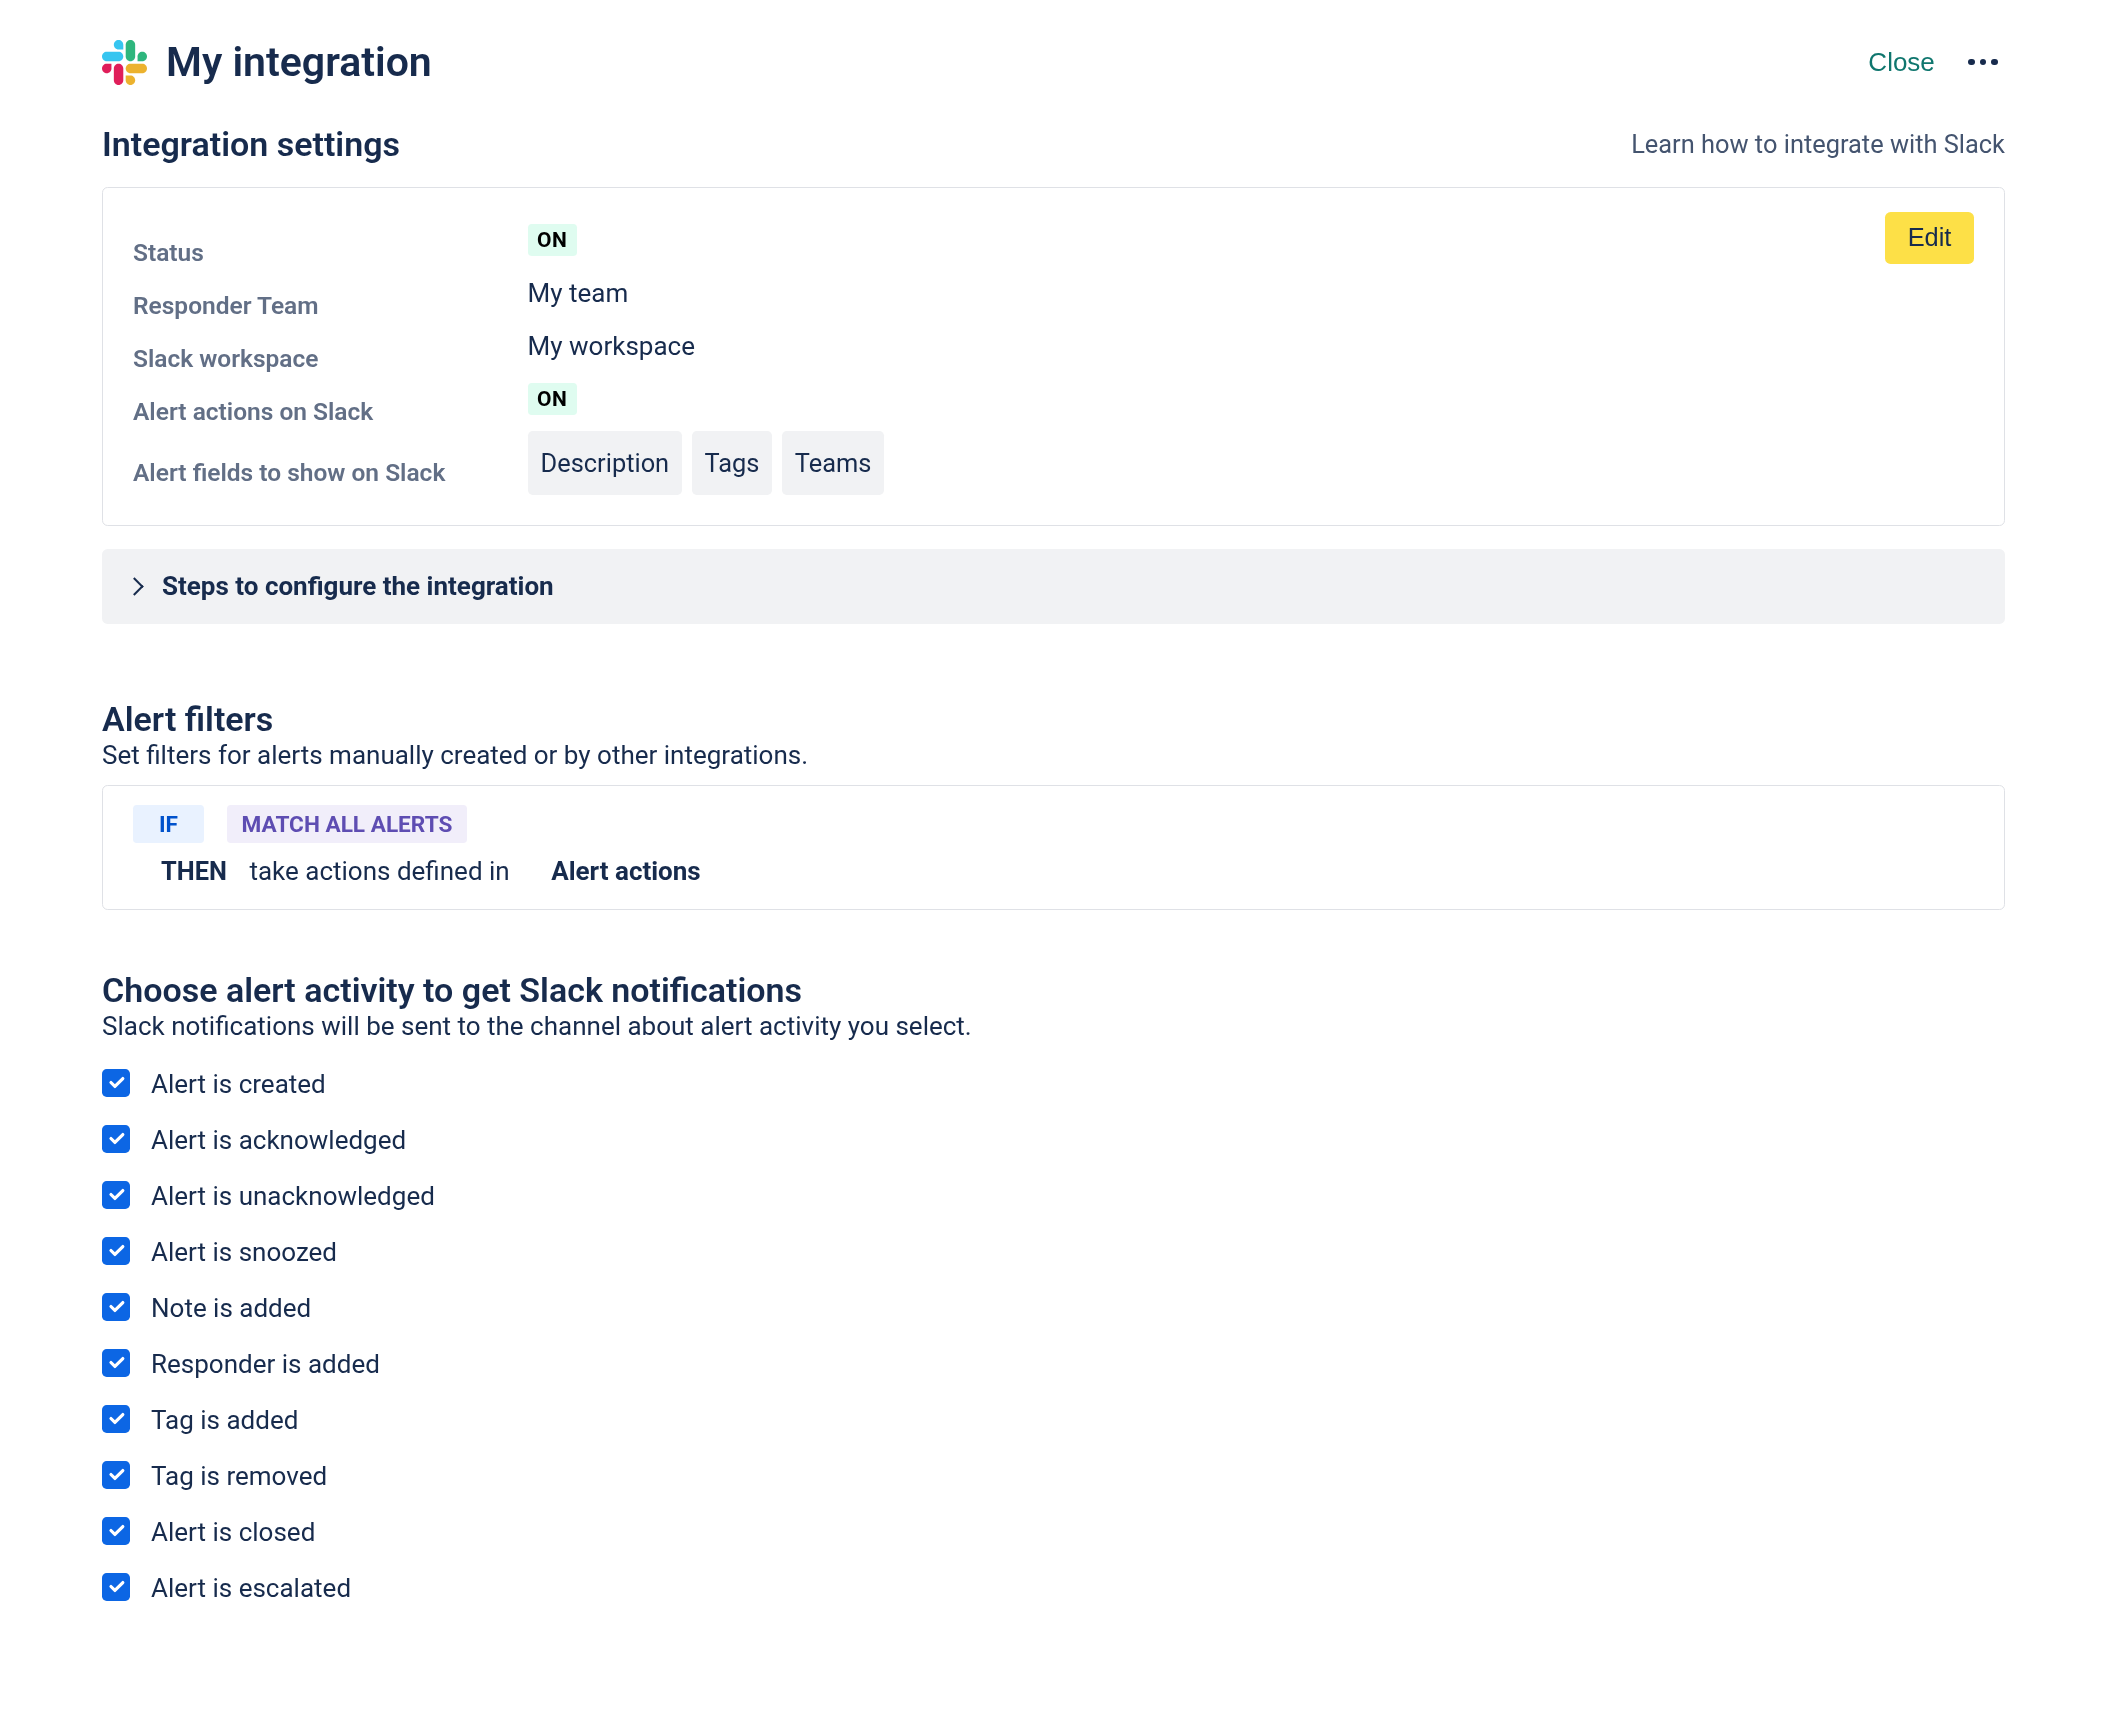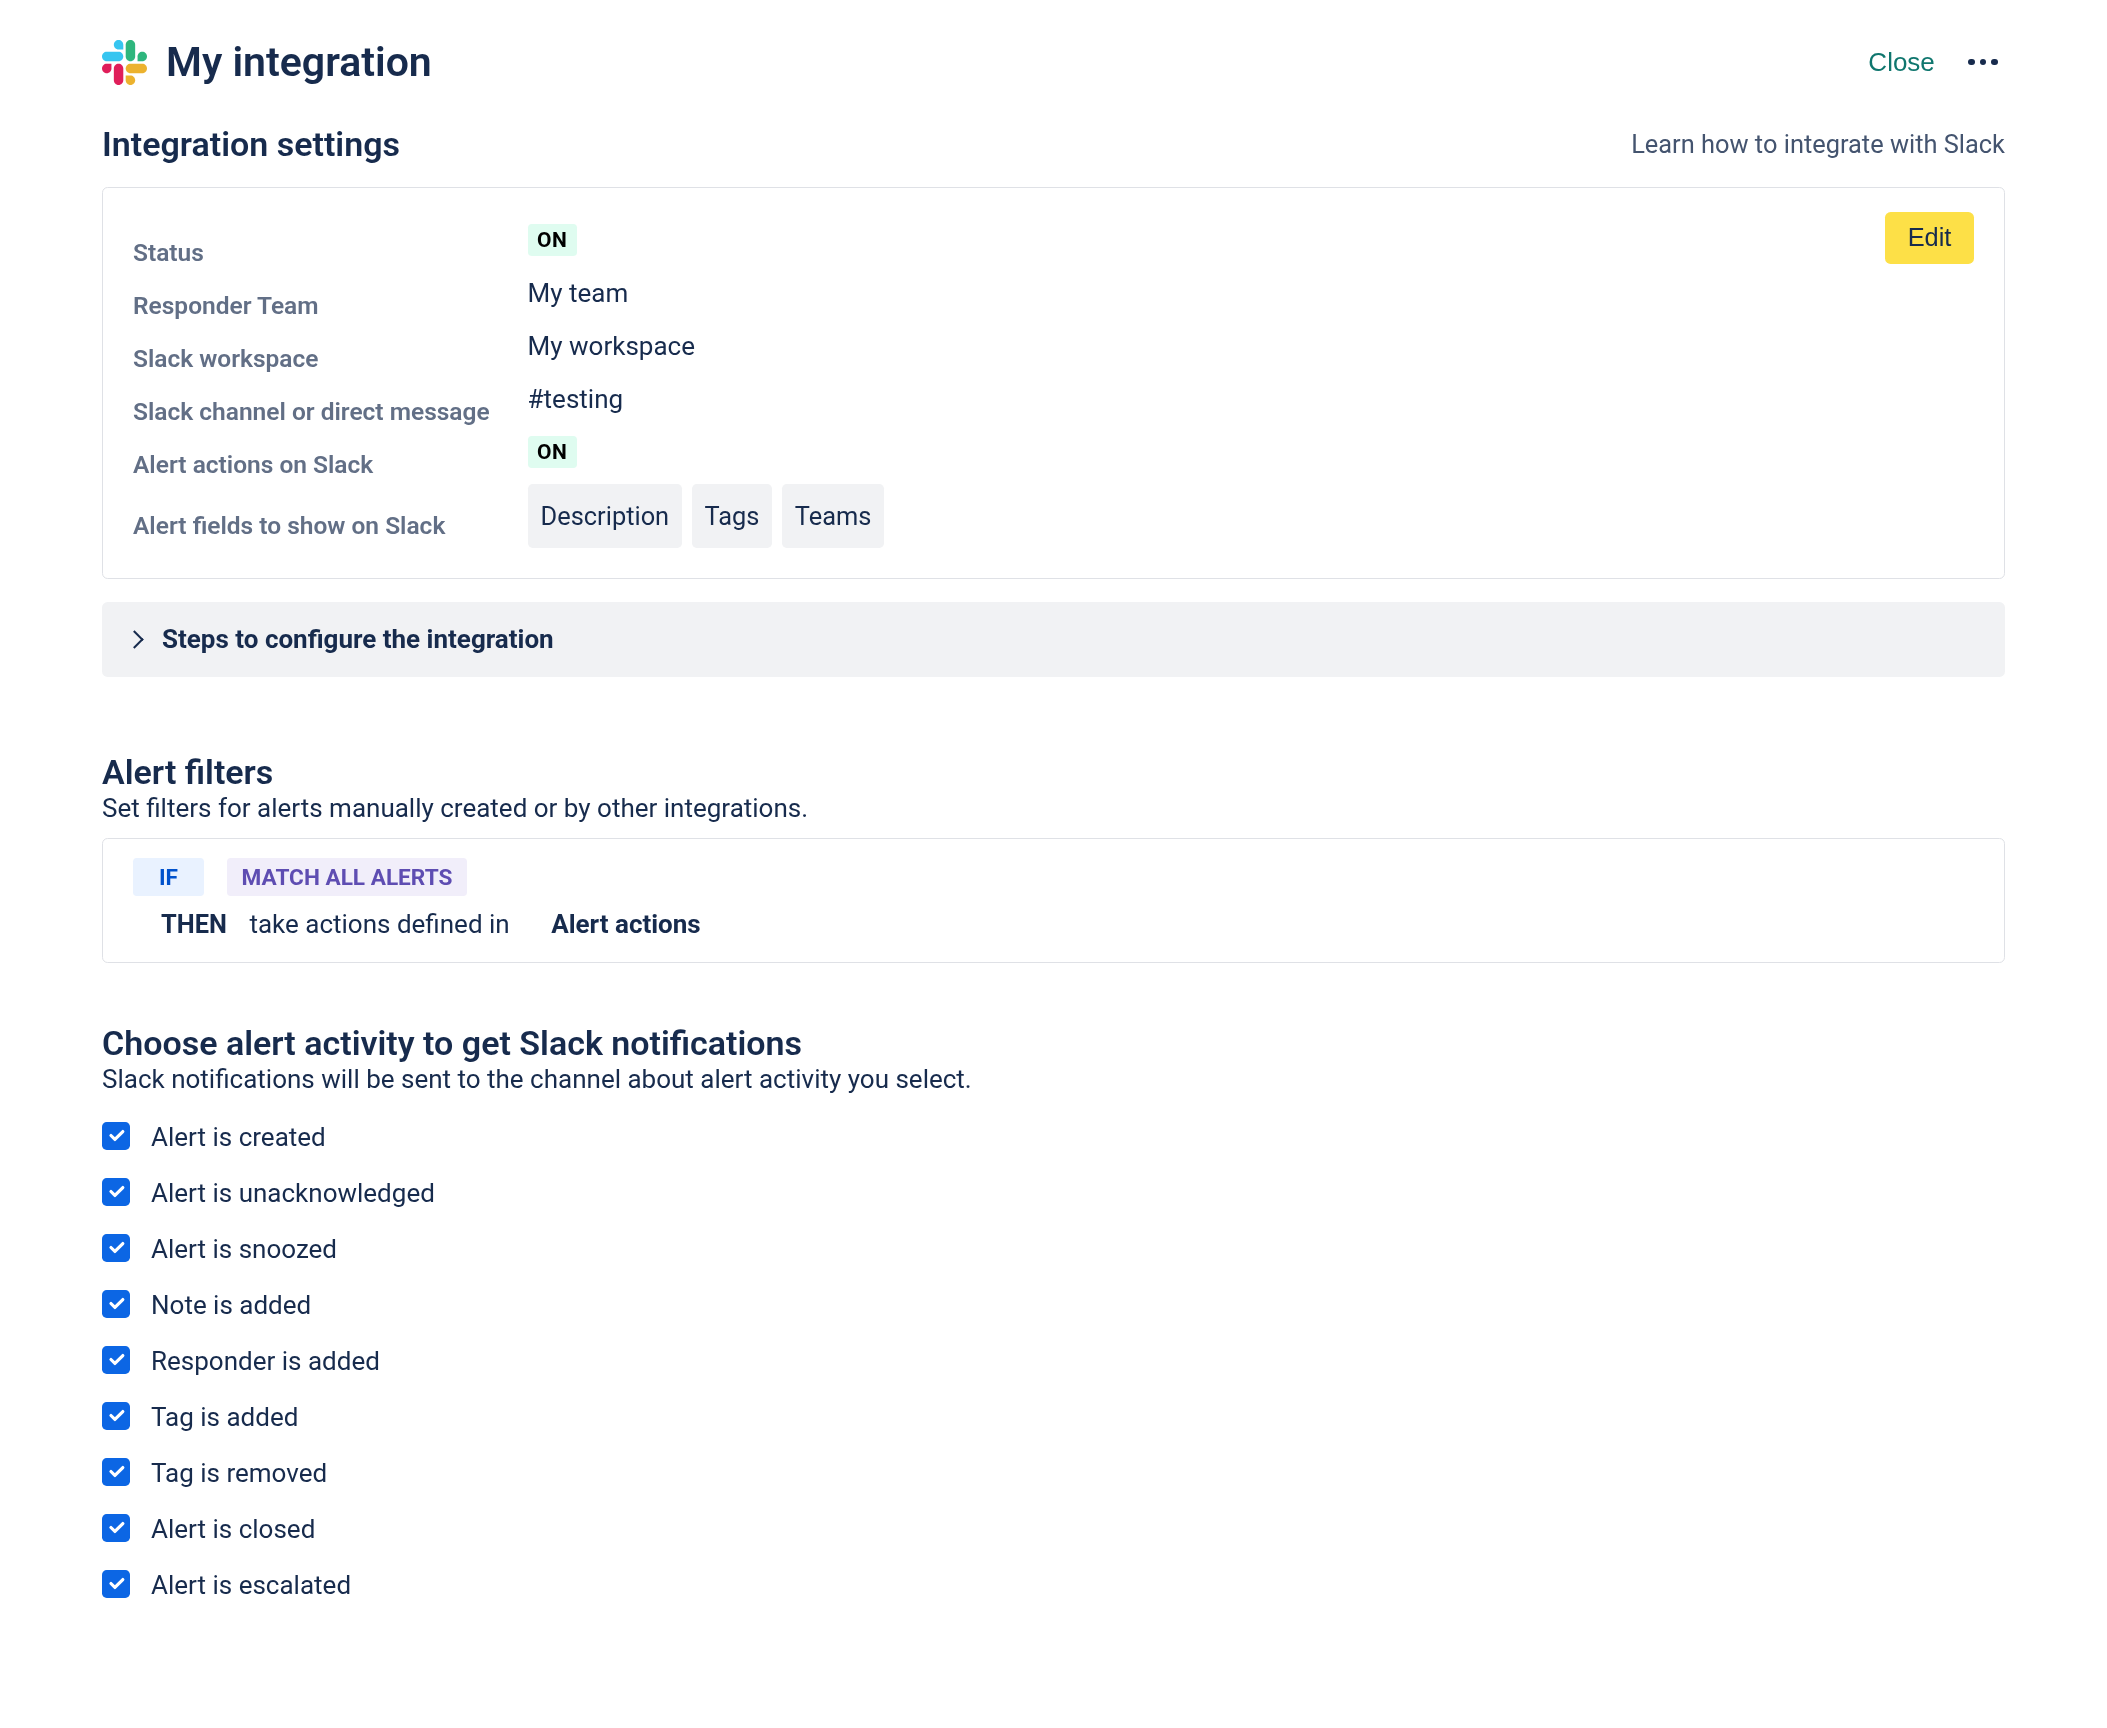--- a/index.html
+++ b/index.html
@@ -279,24 +279,20 @@
       </div>
       <div class="kv-row">
         <div class="kv-label">Responder Team</div>
         <div class="kv-value">My team</div>
       </div>
       <div class="kv-row">
         <div class="kv-label">Slack workspace</div>
         <div class="kv-value">My workspace</div>
       </div>
       <div class="kv-row">
-        <div class="kv-label">Slack channel or direct message</div>
-        <div class="kv-value">#testing</div>
-      </div>
-      <div class="kv-row">
         <div class="kv-label">Alert actions on Slack</div>
         <span class="badge-on">ON</span>
       </div>
       <div class="kv-row">
         <div class="kv-label">Alert fields to show on Slack</div>
         <div class="chip-group">
           <span class="chip">Description</span>
           <span class="chip">Tags</span>
           <span class="chip">Teams</span>
         </div>
@@ -336,20 +332,28 @@
         </svg>
       </div>
       <span class="check-label">Alert is created</span>
     </div>
     <div class="check-row">
       <div class="check-box">
         <svg viewBox="0 0 24 24">
           <path d="M5 12l5 5L20 7" stroke="#fff" stroke-width="4" fill="none" stroke-linecap="round" stroke-linejoin="round"></path>
         </svg>
       </div>
+      <span class="check-label">Alert is acknowledged</span>
+    </div>
+    <div class="check-row">
+      <div class="check-box">
+        <svg viewBox="0 0 24 24">
+          <path d="M5 12l5 5L20 7" stroke="#fff" stroke-width="4" fill="none" stroke-linecap="round" stroke-linejoin="round"></path>
+        </svg>
+      </div>
       <span class="check-label">Alert is unacknowledged</span>
     </div>
     <div class="check-row">
       <div class="check-box">
         <svg viewBox="0 0 24 24">
           <path d="M5 12l5 5L20 7" stroke="#fff" stroke-width="4" fill="none" stroke-linecap="round" stroke-linejoin="round"></path>
         </svg>
       </div>
       <span class="check-label">Alert is snoozed</span>
     </div>

